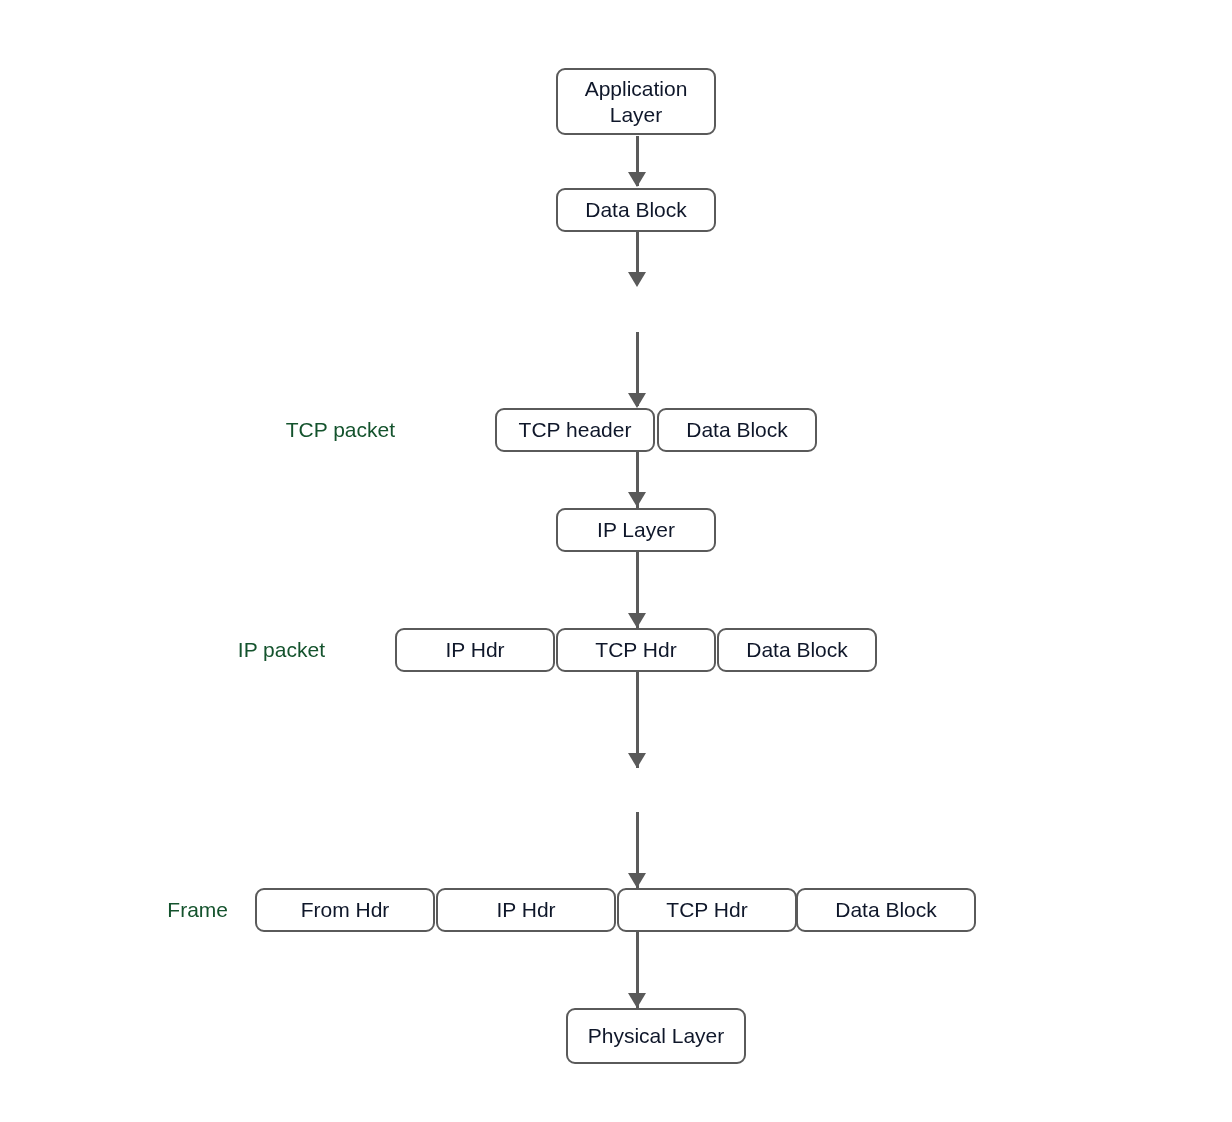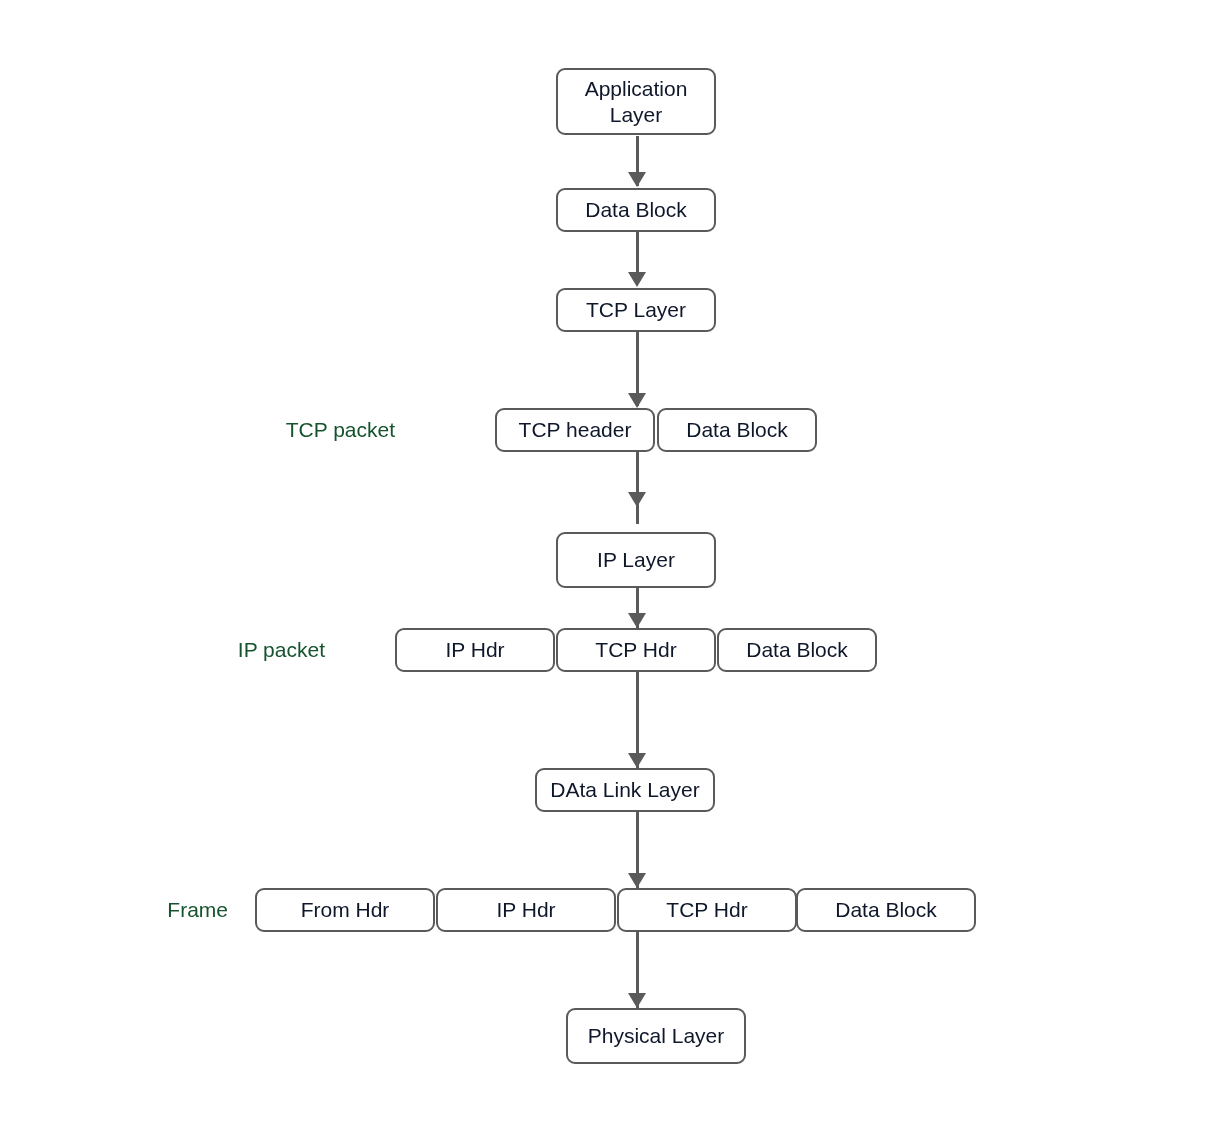--- a/index.html
+++ b/index.html
@@ -100,32 +100,30 @@
 
   <div class="row-label right-align" style="left:135px; top:638px; width:190px;">IP packet</div>
 
   <div class="row-label right-align" style="left:68px; top:898px; width:160px;">Frame</div>
 
   <div class="node" style="left:556px; top:68px; width:160px; height:67px;">Application
 Layer</div>
 
   <div class="node" style="left:556px; top:188px; width:160px; height:44px;">Data Block</div>
 
-  <div class="node" style="left:556px; top:288px; width:160px; height:44px;">TCP Layer</div>
 
   <div class="node" style="left:495px; top:408px; width:160px; height:44px;">TCP header</div>
   <div class="node" style="left:657px; top:408px; width:160px; height:44px;">Data Block</div>
 
-  <div class="node" style="left:556px; top:532px; width:160px; height:56px;">IP Layer</div>
+  <div class="node" style="left:556px; top:508px; width:160px; height:44px;">IP Layer</div>
 
   <div class="node" style="left:395px; top:628px; width:160px; height:44px;">IP Hdr</div>
   <div class="node" style="left:556px; top:628px; width:160px; height:44px;">TCP Hdr</div>
   <div class="node" style="left:717px; top:628px; width:160px; height:44px;">Data Block</div>
 
-  <div class="node" style="left:535px; top:768px; width:180px; height:44px;">DAta Link Layer</div>
 
   <div class="node" style="left:255px; top:888px; width:180px; height:44px;">From Hdr</div>
   <div class="node" style="left:436px; top:888px; width:180px; height:44px;">IP Hdr</div>
   <div class="node" style="left:617px; top:888px; width:180px; height:44px;">TCP Hdr</div>
   <div class="node" style="left:796px; top:888px; width:180px; height:44px;">Data Block</div>
 
   <div class="node" style="left:566px; top:1008px; width:180px; height:56px;">Physical Layer</div>
 
 </div>
 

